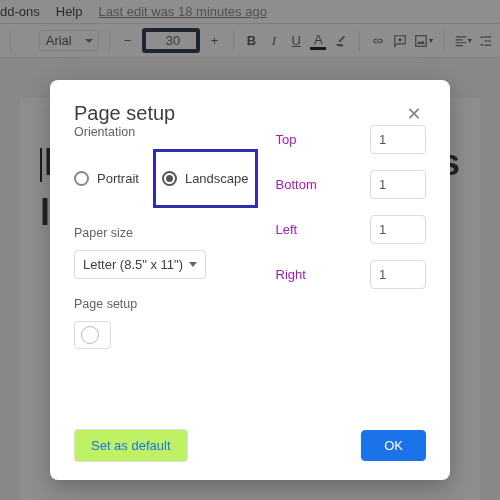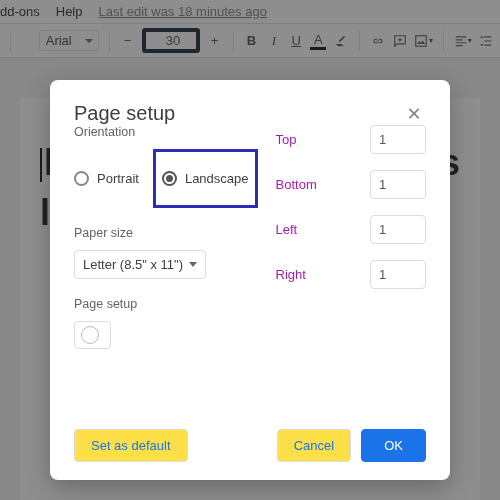--- a/index.html
+++ b/index.html
@@ -38,21 +38,21 @@
   .radio.sel .radio-circle::after { content: ""; width: 7px; height: 7px; background: #555; border-radius: 50%; }
   .highlight { border: 3px solid #2d2db3; padding: 19px 6px; }
   .dropdown { display: inline-flex; align-items: center; border: 1px solid #dadce0; border-radius: 4px; padding: 6px 8px; font-size: 13px; color: #3c4043; gap: 6px; }
   .dropdown .caret-dn { width: 0; height: 0; border-left: 4px solid transparent; border-right: 4px solid transparent; border-top: 5px solid #666; }
   .color-dd { display: inline-flex; align-items: center; border: 1px solid #dadce0; border-radius: 4px; padding: 4px 6px; gap: 5px; }
   .swatch { width: 18px; height: 18px; border: 1px solid #bbb; border-radius: 50%; background: #fff; }
   .margin-row { display: flex; align-items: center; justify-content: space-between; margin-bottom: 16px; }
   .margin-row label { font-size: 13px; color: #a21caf; }
   .margin-input { width: 56px; border: 1px solid #dadce0; border-radius: 4px; padding: 6px 8px; font-size: 13px; color: #555; }
   .dlg-foot { display: flex; justify-content: space-between; align-items: center; margin-top: 8px; }
-  .btn { border: 1px solid #dadce0; background: #fde047; color: #1a73e8; font-size: 13px; font-weight: 500; padding: 8px 16px; border-radius: 4px; cursor: pointer; }
+  .btn { border: 1px solid #dadce0; background: #bef264; color: #1a73e8; font-size: 13px; font-weight: 500; padding: 8px 16px; border-radius: 4px; cursor: pointer; }
   .btn.primary { background: #1a73e8; color: #fff; border-color: #1a73e8; padding: 7px 22px; }
   .foot-right { display: flex; gap: 10px; }
 </style>
 </head>
 <body>
 
 <div class="bg">
   <div class="menubar">
     <span class="item">dd-ons</span>
     <span class="item">Help</span>
@@ -166,17 +166,16 @@
       </div>
       <div class="margin-row">
         <label>Right</label>
         <input class="margin-input" value="1" style="">
       </div>
     </div>
   </div>
   <div class="dlg-foot">
     <button class="btn">Set as default</button>
     <div class="foot-right">
-      <button class="btn">Cancel</button>
       <button class="btn primary">OK</button>
     </div>
   </div>
 </div>
 
 </body></html>

